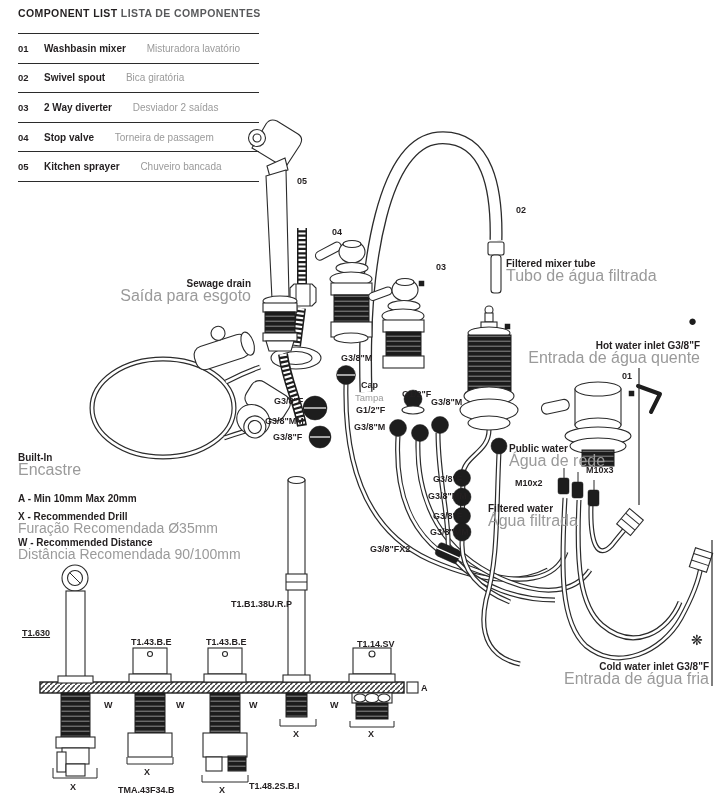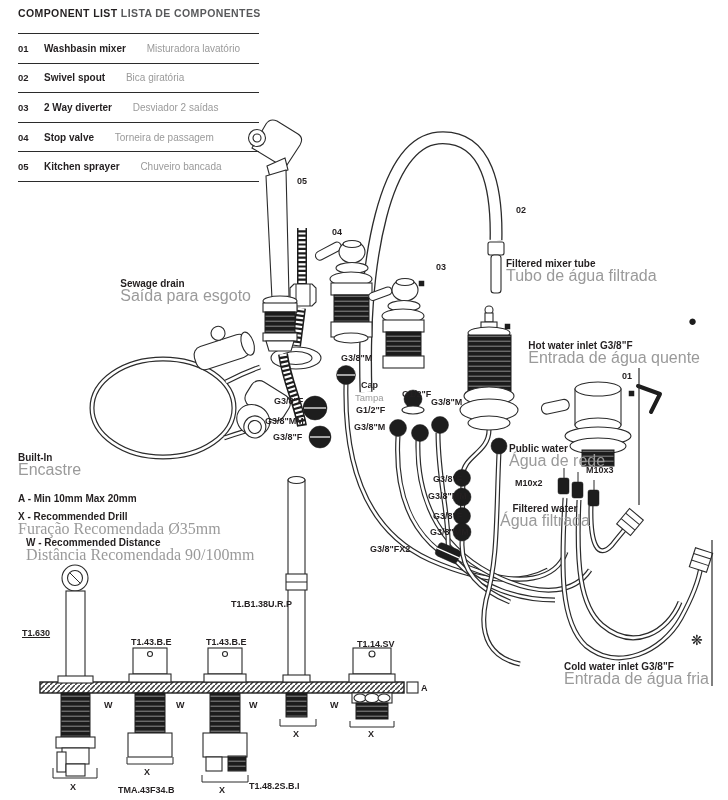--- a/index.html
+++ b/index.html
@@ -23,27 +23,27 @@
   .hdr{font-size:10.5px;font-weight:700;letter-spacing:.4px;}
   .hdr .pt2{color:#58595b;}
   .tbl{position:absolute;left:18px;top:33px;width:241px;}
   .row{display:flex;align-items:center;height:28.6px;border-top:1.4px solid #2b2b2b;font-size:10px;}
   .row:last-child{border-bottom:1.4px solid #2b2b2b;}
   .row .no{width:26px;font-weight:700;font-size:9.5px;}
   .row .en{font-weight:700;white-space:pre;}
   .row .pt{color:#9a9a9a;white-space:pre;padding-left:18px;}
   .lbl{font-size:10px;font-weight:700;line-height:11.5px;white-space:nowrap;}
   .lblpt{font-size:16px;color:#9a9a9a;font-weight:400;line-height:11.5px;white-space:nowrap;}
-  .right{}
+  .right{text-align:right;}
   .fit{position:absolute;font-size:9px;font-weight:700;white-space:nowrap;}
   .code{position:absolute;font-size:9px;font-weight:700;white-space:nowrap;}
   .dim{position:absolute;font-size:9px;font-weight:700;}
   .num{position:absolute;font-size:9px;font-weight:700;}
   .note{font-size:10px;font-weight:700;line-height:11.5px;white-space:nowrap;}
-  .notept{font-size:16px;color:#9a9a9a;line-height:11.5px;white-space:nowrap;font-family:Liberation Serif, serif;}
+  .notept{font-size:14px;color:#9a9a9a;line-height:11.5px;white-space:nowrap;}
   .icon{position:absolute;color:#1d1d1d;}
 </style>
 </head>
 <body>
 
 <div class="page">
 
   <svg class="art" width="728" height="800" viewBox="0 0 728 800">
     <defs>
       <pattern id="thread" width="4" height="5" patternUnits="userSpaceOnUse">
@@ -351,39 +351,39 @@
     <div class="lblpt">Entrada de água quente</div>
   </div>
   <div class="abs right" style="right:19px;top:661px;">
     <div class="lbl">Cold water inlet G3/8"F</div>
     <div class="lblpt">Entrada de água fria</div>
   </div>
   <div class="abs" style="left:509px;top:443px;">
     <div class="lbl">Public water</div>
     <div class="lblpt">Água de rede</div>
   </div>
-  <div class="abs" style="left:500px;top:503px;text-align:center;">
+  <div class="abs" style="left:488px;top:503px;">
     <div class="lbl">Filtered water</div>
     <div class="lblpt">Água filtrada</div>
   </div>
   <div class="abs" style="left:18px;top:452px;">
     <div class="lbl">Built-In</div>
     <div class="lblpt">Encastre</div>
   </div>
   <span class="fit" style="left:361px;top:380px;">Cap</span>
   <span class="abs lblpt" style="left:355px;top:392px;font-size:9.5px;">Tampa</span>
 
   <div class="abs" style="left:18px;top:493px;">
     <div class="note">A - Min 10mm Max 20mm</div>
   </div>
   <div class="abs" style="left:18px;top:511px;">
     <div class="note">X - Recommended Drill</div>
     <div class="notept">Furação Recomendada Ø35mm</div>
   </div>
-  <div class="abs" style="left:18px;top:537px;margin-left:8px;">
+  <div class="abs" style="left:18px;top:537px;">
     <div class="note">W - Recommended Distance</div>
     <div class="notept">Distância Recomendada 90/100mm</div>
   </div>
 
   <span class="fit" style="left:341px;top:353px;">G3/8"M</span>
   <span class="fit" style="left:274px;top:396px;">G3/8"F</span>
   <span class="fit" style="left:265px;top:416px;">G3/8"MM</span>
   <span class="fit" style="left:273px;top:432px;">G3/8"F</span>
   <span class="fit" style="left:402px;top:389px;">G1/2"F</span>
   <span class="fit" style="left:431px;top:397px;">G3/8"M</span>

